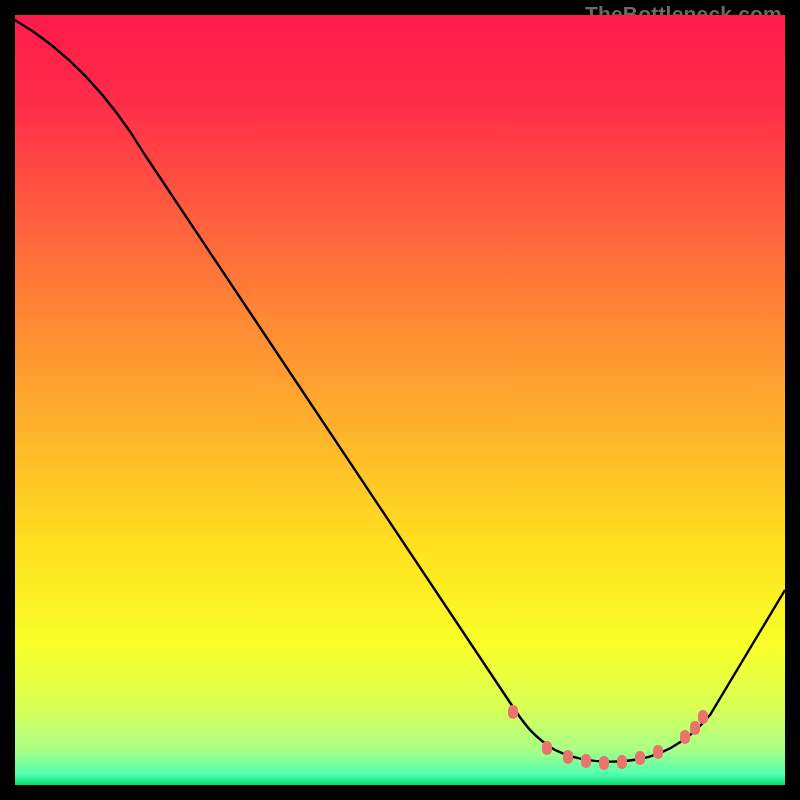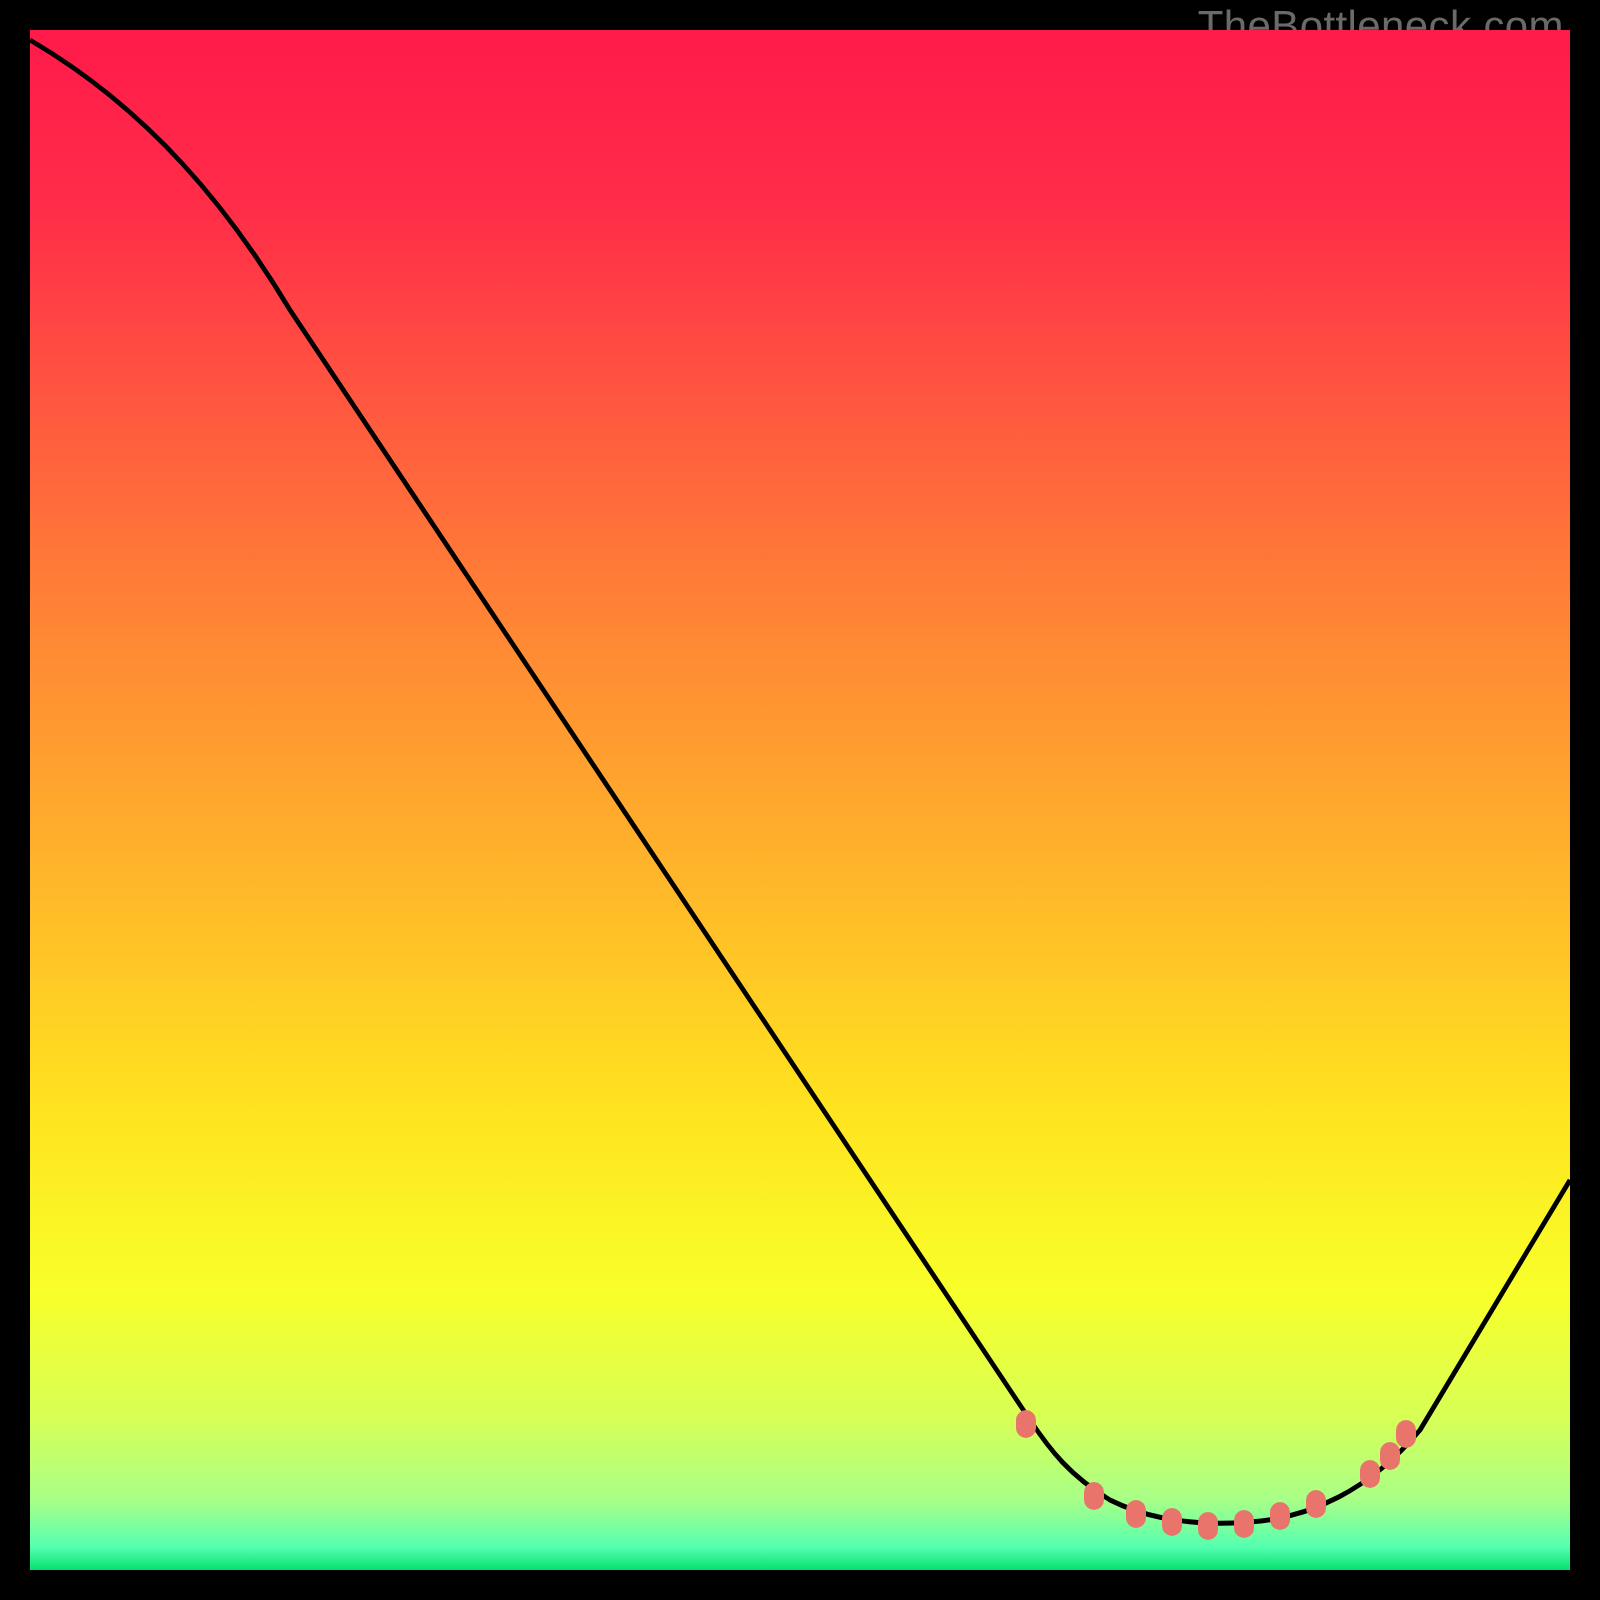--- a/index.html
+++ b/index.html
@@ -25,21 +25,21 @@
     top: 0;
     width: 100%;
     height: 100%;
   }
   .watermark {
     position: absolute;
     top: 2px;
     right: 18px;
     color: #6a6a6a;
     font-size: 21px;
-    font-weight: 400;
+    font-weight: 700;
     letter-spacing: 0.2px;
   }
   svg.curve {
     position: absolute;
     left: 0;
     top: 0;
   }
 </style>
 </head>
 <body>

